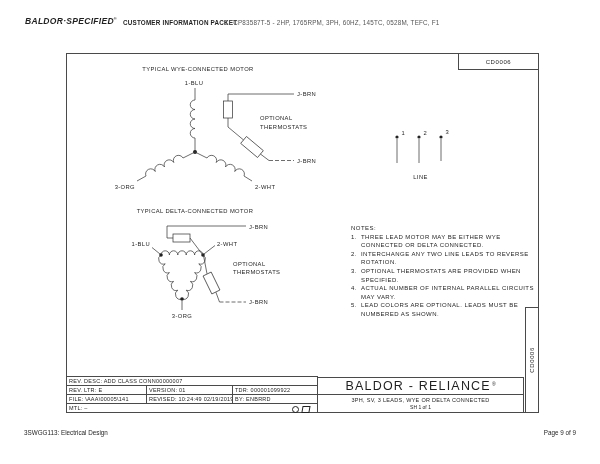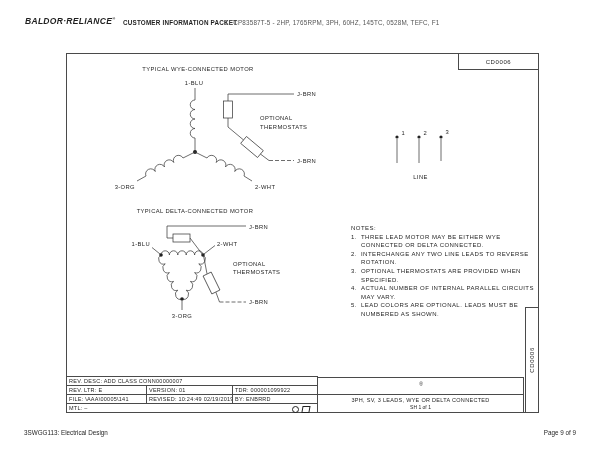--- a/index.html
+++ b/index.html
@@ -49,21 +49,21 @@
   
   svg.sch{position:absolute;left:0;top:0;}
   svg.sch text{font-family:"Liberation Sans", sans-serif;font-size:5.8px;letter-spacing:.4px;fill:#1f1f1f;}
   svg.sch .ln{stroke:#3c3c3c;stroke-width:.75;fill:none;}
   svg.sch .dash{stroke-dasharray:4 2;}
   svg.sch .dot{fill:#222;stroke:none;}
 </style>
 </head>
 <body>
 
-<div class="abs logo"><span>BALDOR·RELIANCE</span><sup>®</sup></div>
+<div class="abs logo"><span>BALDOR·SPECIFIED</span><sup>®</sup></div>
 <div class="abs packet">CUSTOMER INFORMATION PACKET</div>
 <div class="abs spec">CECP83587T-5 - 2HP, 1765RPM, 3PH, 60HZ, 145TC, 0528M, TEFC, F1</div>
 
 <div class="abs frame">
   <div class="abs codebox">
       <span>CD0006</span>
     </div>
   <div class="abs codeside">
       <span>CD0006</span>
     </div>
@@ -84,20 +84,21 @@
     </div>
     <div class="trow">
       <div class="tcell full">MTL: –</div>
       <span class="proj-circle"></span>
       <span class="proj-square"></span>
     </div>
   </div>
 
   <div class="abs brand">
     <div class="brand-title">
+        <span>BALDOR - RELIANCE</span>
         <sup>®</sup>
       </div>
     <div class="brand-sub">3PH, SV, 3 LEADS, WYE OR DELTA CONNECTED</div>
     <div class="brand-sheet">SH 1 of 1</div>
   </div>
 </div>
 
 <div class="abs notes">
   <div>NOTES:</div>
   <div class="note">

